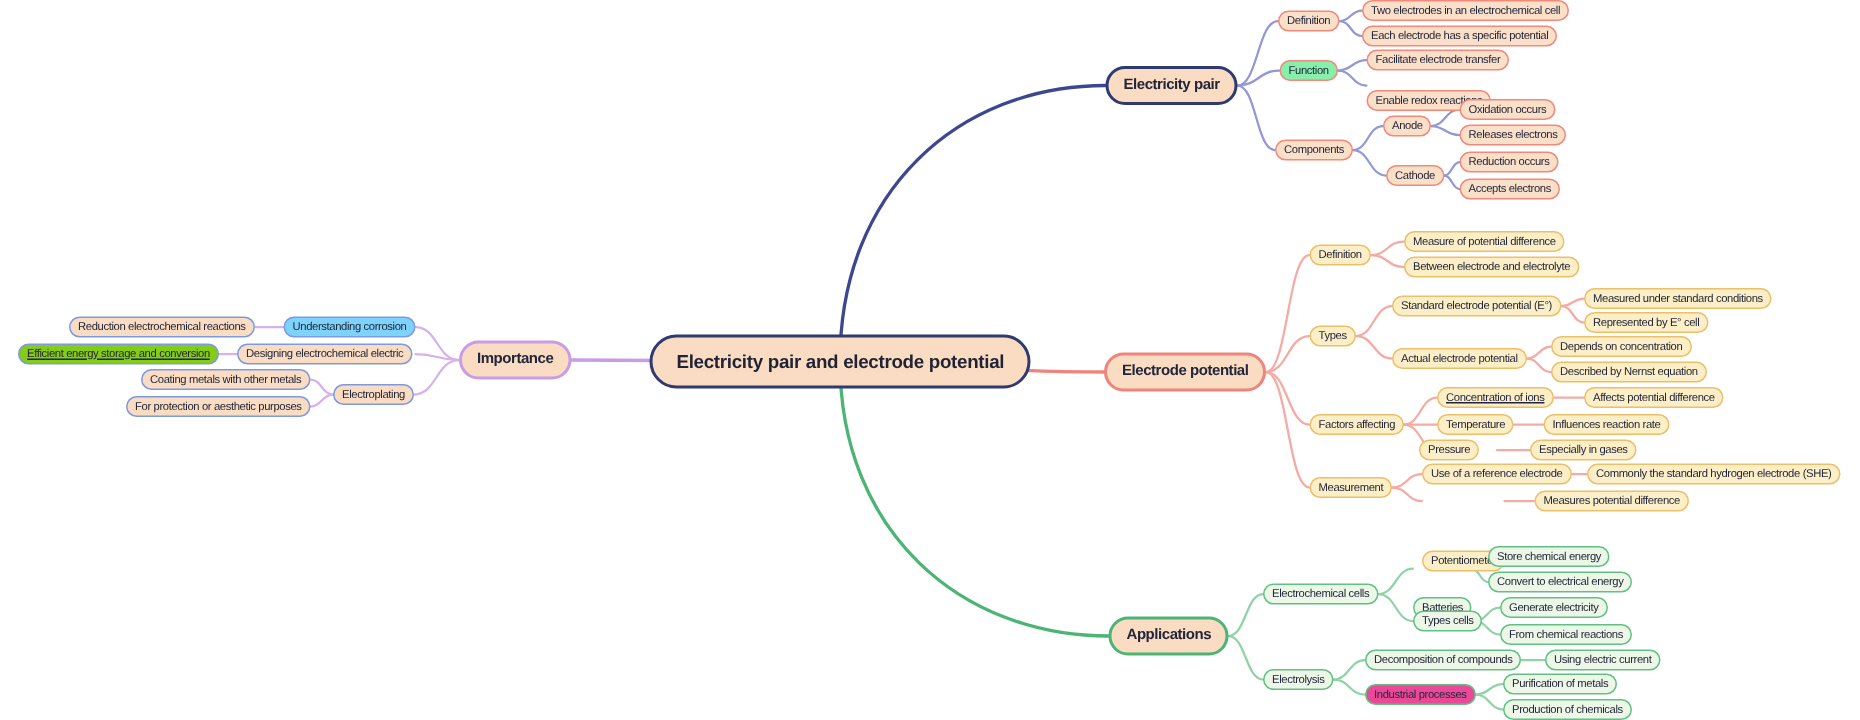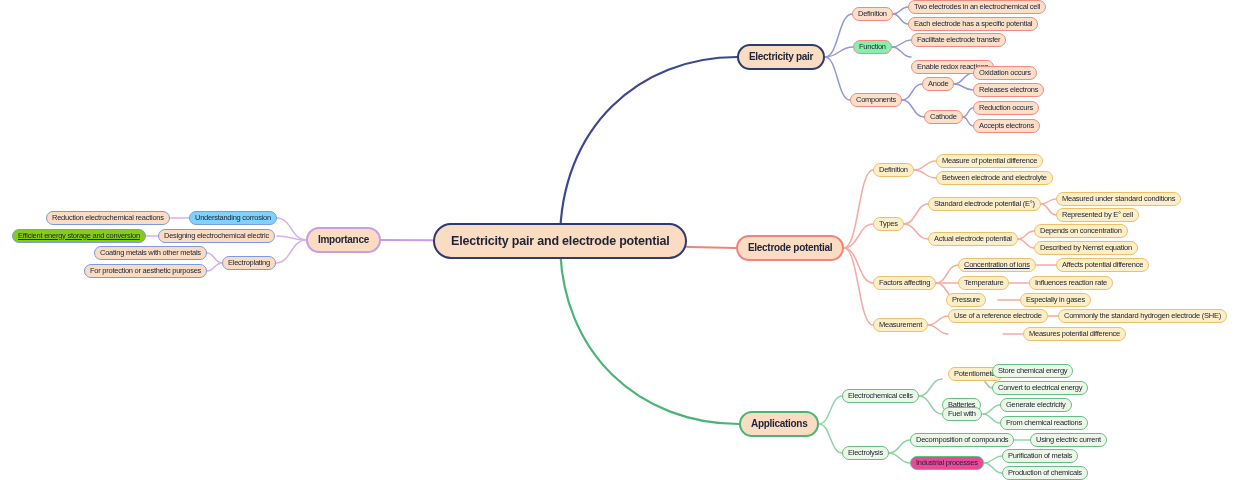--- a/index.html
+++ b/index.html
@@ -150,21 +150,21 @@
     <div class="node leaf" style="background: rgb(252, 239, 199); border-color: rgb(236, 191, 106); left: 873px; top: 318px;">Measurement</div>
     <div class="node leaf" style="background: rgb(252, 239, 199); border-color: rgb(236, 191, 106); left: 948px; top: 309px;">Use of a reference electrode</div>
     <div class="node leaf" style="background: rgb(252, 239, 199); border-color: rgb(236, 191, 106); left: 1058px; top: 309px;">Commonly the standard hydrogen electrode (SHE)</div>
     <div class="node leaf" style="background: rgb(252, 239, 199); border-color: rgb(236, 191, 106); left: 948px; top: 327px; margin-top: 40px;">Potentiometer</div>
     <div class="node leaf" style="background: rgb(252, 239, 199); border-color: rgb(236, 191, 106); left: 1023px; top: 327px;">Measures potential difference</div>
     <div class="node lvl1" style="background: rgb(249, 220, 194); border-color: rgb(76, 180, 116); left: 739px; top: 411px;">Applications</div>
     <div class="node leaf" style="background: rgb(237, 247, 231); border-color: rgb(99, 192, 132); left: 842px; top: 389px;">Electrochemical cells</div>
     <div class="node leaf" style="background: rgb(237, 247, 231); border-color: rgb(99, 192, 132); left: 942px; top: 372px; margin-top: 26px;">Batteries</div>
     <div class="node leaf" style="background: rgb(237, 247, 231); border-color: rgb(99, 192, 132); left: 992px; top: 364px;">Store chemical energy</div>
     <div class="node leaf" style="background: rgb(237, 247, 231); border-color: rgb(99, 192, 132); left: 992px; top: 381px;">Convert to electrical energy</div>
-    <div class="node leaf" style="background: rgb(237, 247, 231); border-color: rgb(99, 192, 132); left: 942px; top: 407px;">Fuel with</div>
+    <div class="node leaf" style="background: rgb(237, 247, 231); border-color: rgb(99, 192, 132); left: 942px; top: 407px;">Types cells</div>
     <div class="node leaf" style="background: rgb(237, 247, 231); border-color: rgb(99, 192, 132); left: 1000px; top: 398px;">Generate electricity</div>
     <div class="node leaf" style="background: rgb(237, 247, 231); border-color: rgb(99, 192, 132); left: 1000px; top: 416px;">From chemical reactions</div>
     <div class="node leaf" style="background: rgb(237, 247, 231); border-color: rgb(99, 192, 132); left: 842px; top: 446px;">Electrolysis</div>
     <div class="node leaf" style="background: rgb(237, 247, 231); border-color: rgb(99, 192, 132); left: 910px; top: 433px; text-align: right;">Decomposition of compounds</div>
     <div class="node leaf" style="background: rgb(237, 247, 231); border-color: rgb(99, 192, 132); left: 1030px; top: 433px;">Using electric current</div>
     <div class="node leaf" style="background: #ec4899; border-color: rgb(99, 192, 132); left: 910px; top: 456px;">Industrial processes</div>
     <div class="node leaf" style="background: rgb(237, 247, 231); border-color: rgb(99, 192, 132); left: 1002px; top: 449px;">Purification of metals</div>
     <div class="node leaf" style="background: rgb(237, 247, 231); border-color: rgb(99, 192, 132); left: 1002px; top: 466px;">Production of chemicals</div>
     <div class="node lvl1" style="background: rgb(249, 220, 194); border-color: rgb(201, 156, 230); left: 306px; top: 227px;">Importance</div>
     <div class="node leaf" style="background: #7dd3fc; border-color: rgb(125, 153, 224); left: 189px; top: 211px;">Understanding corrosion</div>

